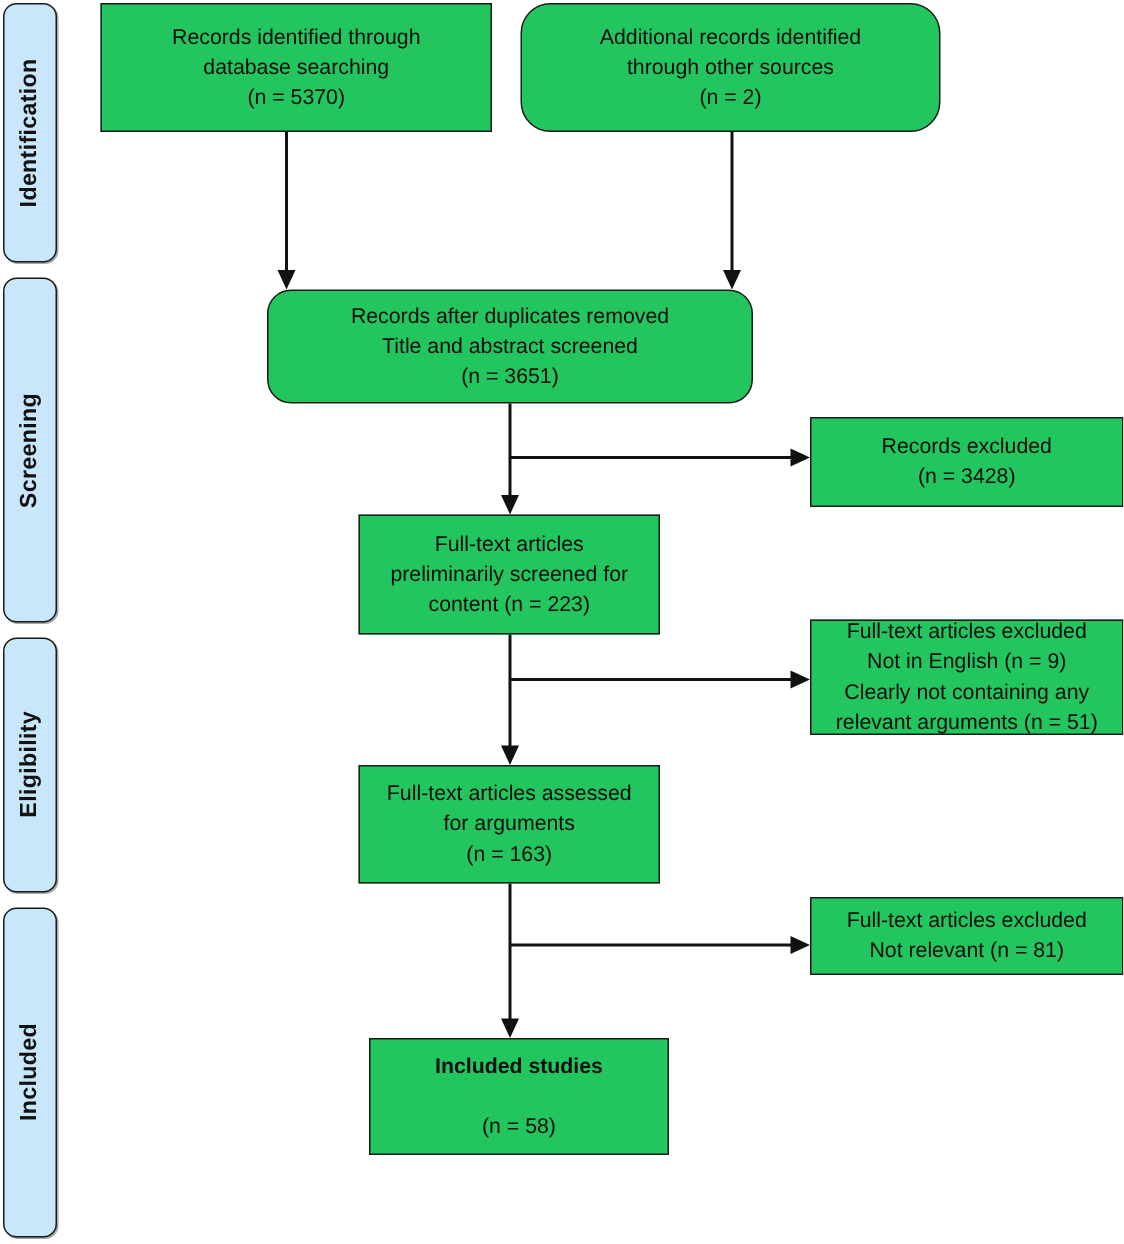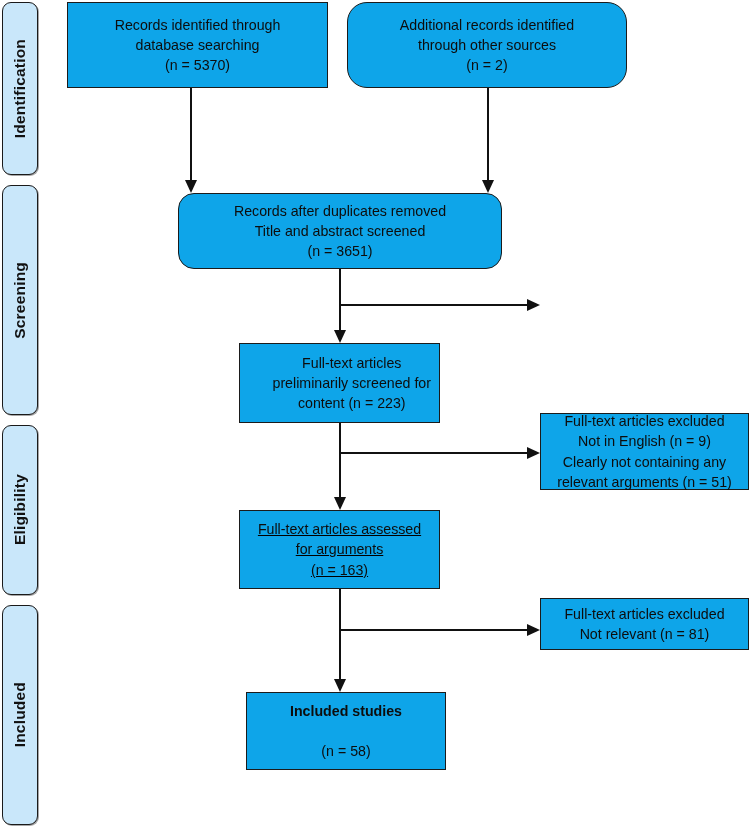--- a/index.html
+++ b/index.html
@@ -37,21 +37,21 @@
     font-size: 15.5px;
     font-weight: bold;
     color: #111111;
     letter-spacing: 0.2px;
     white-space: nowrap;
   }
 
   
   .flow-box {
     position: absolute;
-    background: #0ea5e9;
+    background: #22c55e;
     border: 1.4px solid #1b1b1b;
     box-sizing: border-box;
     display: flex;
     align-items: center;
     justify-content: center;
     text-align: center;
     padding: 4px 8px;
   }
   .flow-box .box-text {
     font-size: 14.2px;
@@ -157,35 +157,39 @@
 through other sources
 (n = 2)</span>
   </div>
 
   <div class="flow-box" style="left:178px; top:193px; width:324px; height:76px;border-radius:16px;">
     <span class="box-text">Records after duplicates removed
 Title and abstract screened
 (n = 3651)</span>
   </div>
 
-
-  <div class="flow-box" style="left:239px; top:343px; width:201px; height:80px;justify-content:flex-end;">
+  <div class="flow-box" style="left:540px; top:278px; width:209px; height:60px;">
+    <span class="box-text">Records excluded
+(n = 3428)</span>
+  </div>
+
+  <div class="flow-box" style="left:239px; top:343px; width:201px; height:80px;">
     <span class="box-text">Full-text articles
 preliminarily screened for
 content (n = 223)</span>
   </div>
 
   <div class="flow-box" style="left:540px; top:413px; width:209px; height:77px;">
     <span class="box-text">Full-text articles excluded
 Not in English (n = 9)
 Clearly not containing any
 relevant arguments (n = 51)</span>
   </div>
 
-  <div class="flow-box" style="left:239px; top:510px; width:201px; height:79px;text-decoration:underline;">
+  <div class="flow-box" style="left:239px; top:510px; width:201px; height:79px;">
     <span class="box-text">Full-text articles assessed
 for arguments
 (n = 163)</span>
   </div>
 
   <div class="flow-box" style="left:540px; top:598px; width:209px; height:52px;">
     <span class="box-text">Full-text articles excluded
 Not relevant (n = 81)</span>
   </div>
 

